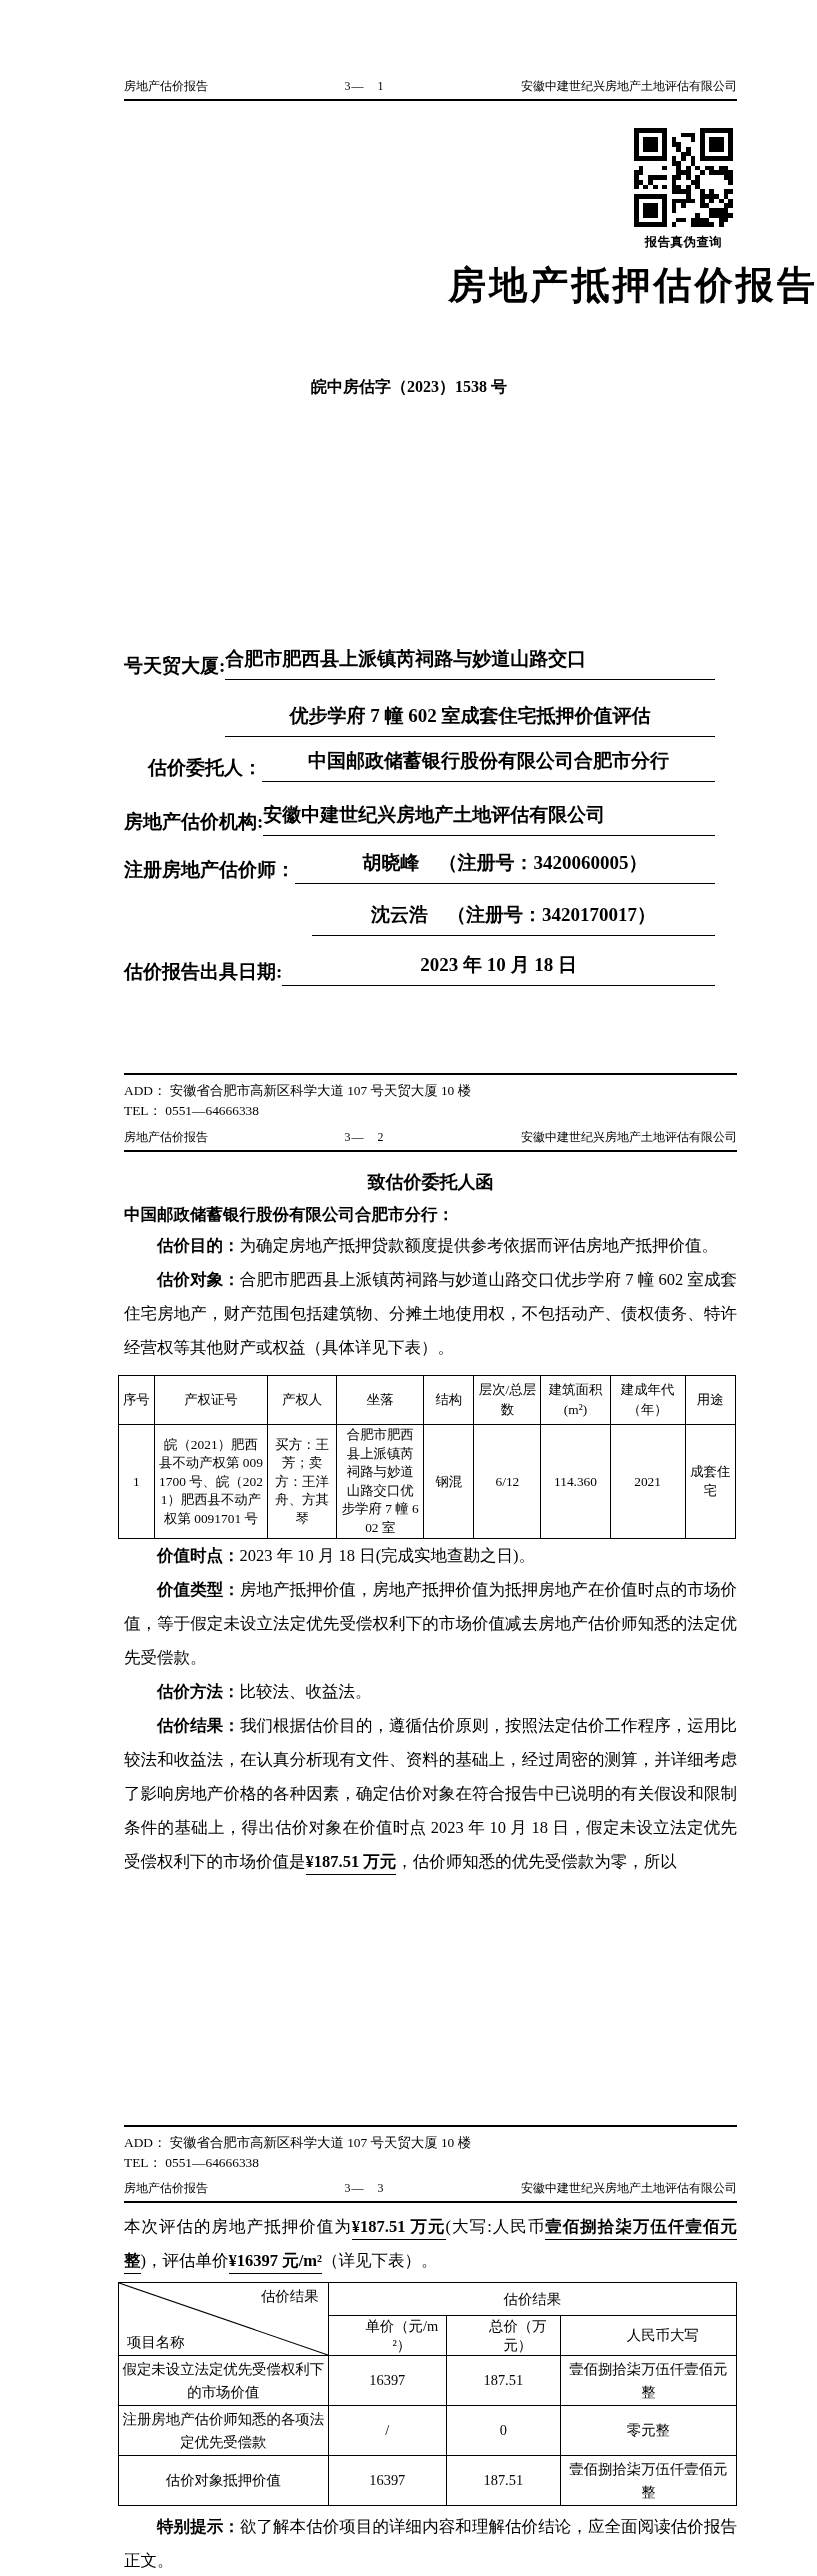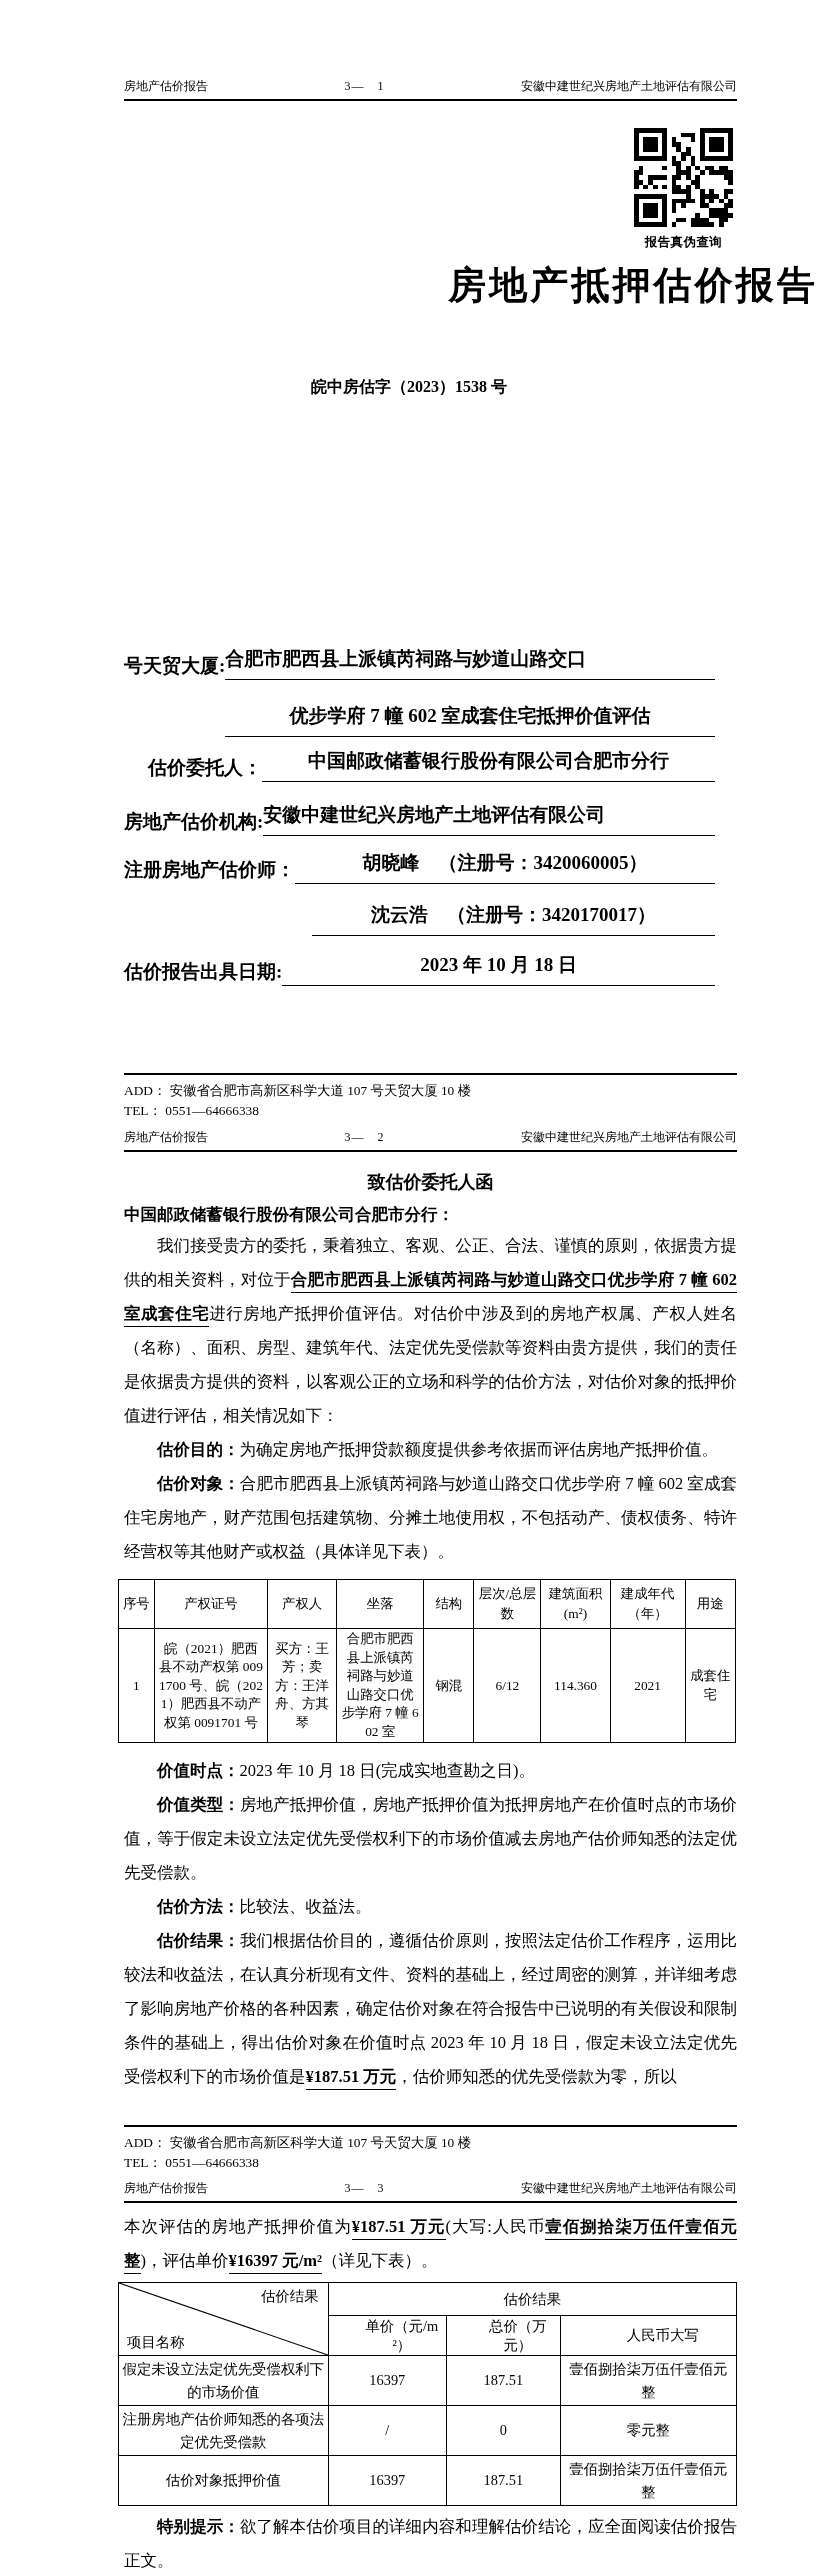--- a/index.html
+++ b/index.html
@@ -40,21 +40,21 @@
   .salutation{font-weight:700;line-height:29px;}
   .para{margin:0;line-height:34px;text-align:justify;}
   .para.ind{text-indent:2em;}
   .b{font-weight:700;}
   .u{border-bottom:1.5px solid #000;padding-bottom:2.6px;}
 
   
   table{border-collapse:collapse;table-layout:fixed;margin-left:-6.2px;width:618px;}
   th,td{border:1px solid #000;text-align:center;vertical-align:middle;padding:1px 3.1px;
        word-break:break-all;font-weight:400;}
-  .ptable{margin-top:10.3px;margin-bottom:11px;border:1.5px solid #000;font-size:13.4px;}
+  .ptable{margin-top:10.3px;margin-bottom:0;border:1.5px solid #000;font-size:13.4px;}
   .ptable th{height:46px;line-height:20.6px;border-bottom:1.5px solid #000;}
   .ptable td{height:111px;line-height:18.5px;}
   .rtable{margin-top:4.1px;margin-bottom:4.1px;border:1.5px solid #000;font-size:14.4px;}
   .rtable thead th{height:30px;line-height:18.5px;}
   .rtable thead tr:last-child th{border-bottom:1.5px solid #000;padding-left:32px;}
   .rtable td{height:47px;line-height:23px;}
   .corner{position:relative;padding:0;}
   .corner svg{position:absolute;left:0;top:0;width:100%;height:100%;}
   .corner .corner-top{position:absolute;top:4.1px;right:9.3px;}
   .corner .corner-bottom{position:absolute;bottom:4.1px;left:8.2px;}
@@ -244,21 +244,20 @@
   <div class="page-header" style="top:1129px;">
     <span>房地产估价报告</span>
     <span class="hc">3—　2</span>
     <span>安徽中建世纪兴房地产土地评估有限公司</span>
   </div>
 
   <div class="flow" style="top:1171px;">
     <h2 class="letter-title">致估价委托人函</h2>
     <div class="salutation">中国邮政储蓄银行股份有限公司合肥市分行：</div>
     <div>
-        <p class="para ind"><span>我们接受贵方的委托，秉着独立、客观、公正、合法、谨慎的原则，依据贵方提供的相关资料，对位于</span><span class="b u">合肥市肥西县上派镇芮祠路与妙道山路交口优步学府 7 幢 602 室成套住宅</span><span>进行房地产抵押价值评估。对估价中涉及到的房地产权属、产权人姓名（名称）、面积、房型、建筑年代、法定优先受偿款等资料由贵方提供，我们的责任是依据贵方提供的资料，以客观公正的立场和科学的估价方法，对估价对象的抵押价值进行评估，相关情况如下：</span></p>
         <p class="para ind"><span class="b">估价目的：</span><span>为确定房地产抵押贷款额度提供参考依据而评估房地产抵押价值。</span></p>
         <p class="para ind"><span class="b">估价对象：</span><span>合肥市肥西县上派镇芮祠路与妙道山路交口优步学府 7 幢 602 室成套住宅房地产，财产范围包括建筑物、分摊土地使用权，不包括动产、债权债务、特许经营权等其他财产或权益（具体详见下表）。</span></p>
       </div>
 
     <table class="ptable">
       <colgroup>
         <col style="width:36px">
           <col style="width:113px">
           <col style="width:69px">
         <col style="width:87px">

